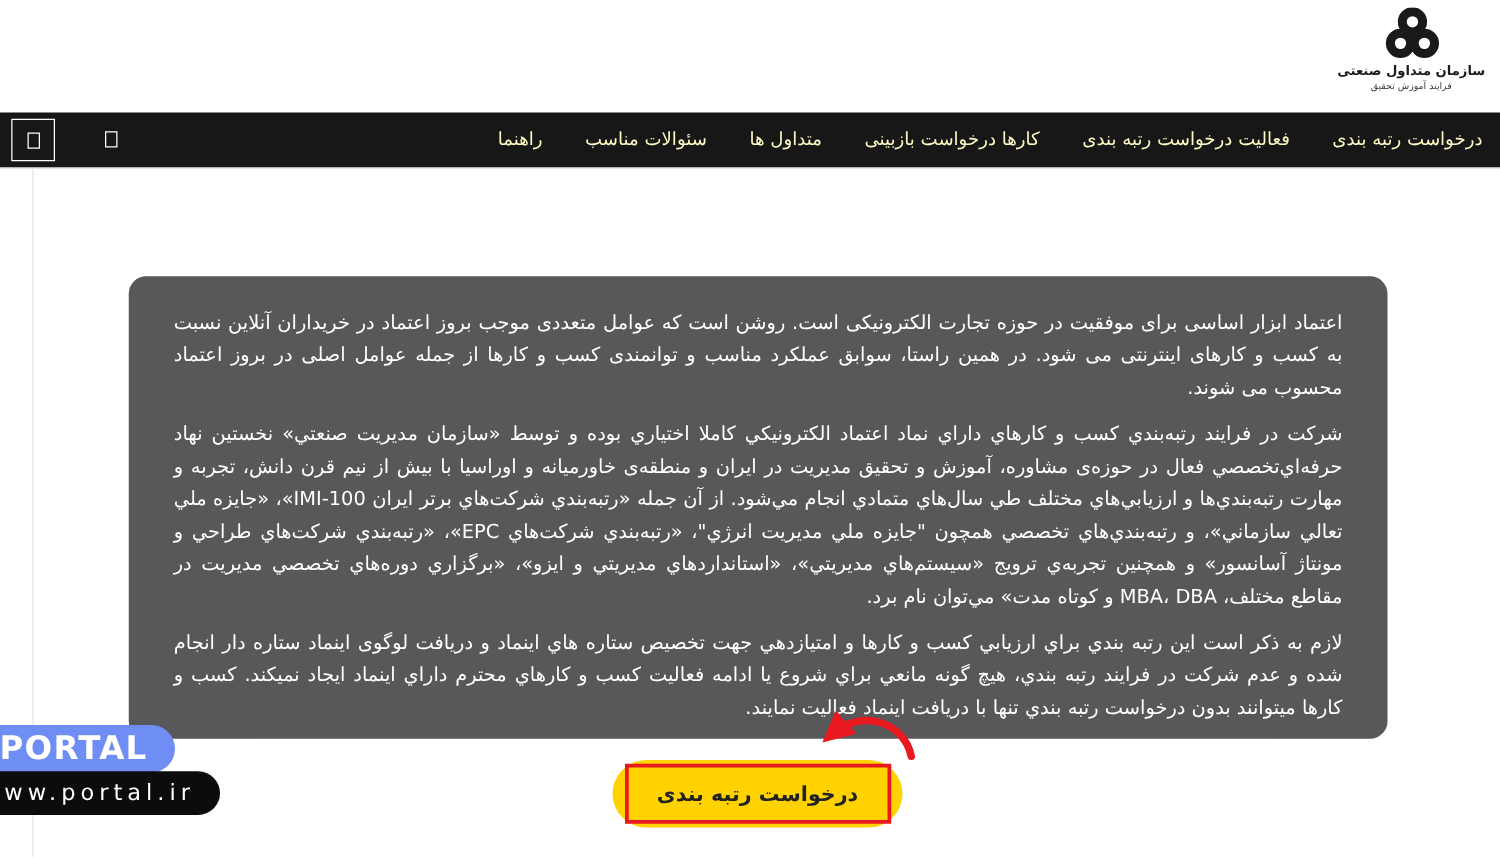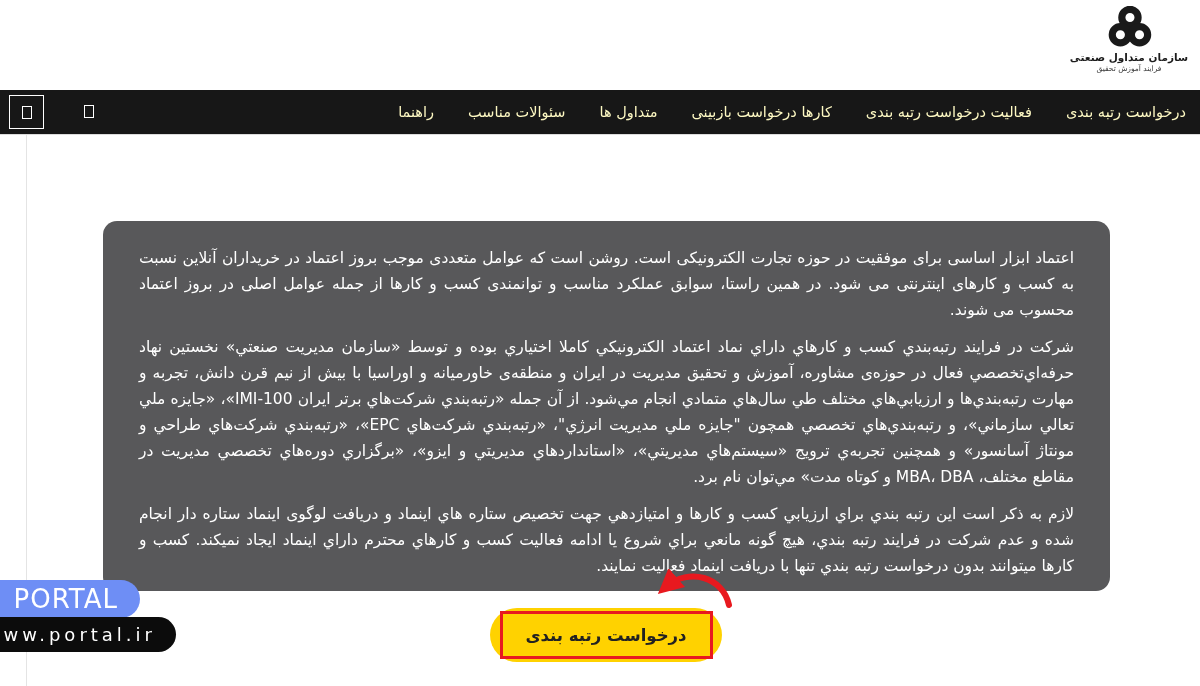--- a/index.html
+++ b/index.html
@@ -42,21 +42,21 @@
              font-family:"DejaVu Sans", sans-serif; font-size:16.5px; font-weight:bold;
              color:#222222; cursor:pointer; }
   .cta-highlight { position:absolute; top:3px; bottom:3px; left:10px; right:9px;
                    border:3px solid #e8191f; pointer-events:none; }
   .arrow-annot { position:absolute; top:569px; left:644px; width:90px; height:44px; pointer-events:none; }
 
   
   .wm-blue { position:absolute; top:580px; left:-18px; width:158px; height:38px;
              background:#6e8ef5; border-radius:19px; display:flex; align-items:center;
              justify-content:flex-end; padding-right:22px; }
-  .wm-blue span { color:#ffffff; font-size:26px; font-weight:normal; letter-spacing:1px; }
+  .wm-blue span { color:#ffffff; font-size:26px; font-weight:bold; letter-spacing:1px; }
   .wm-black { position:absolute; top:617px; left:-20px; width:196px; height:35px;
               background:#0c0c0c; border-radius:18px; display:flex; align-items:center;
               justify-content:flex-end; padding-right:20px; }
   .wm-black span { color:#ffffff; font-size:18px; letter-spacing:4px; }
 </style>
 </head>
 <body>
 
 <div class="header">
   <div class="logo">

